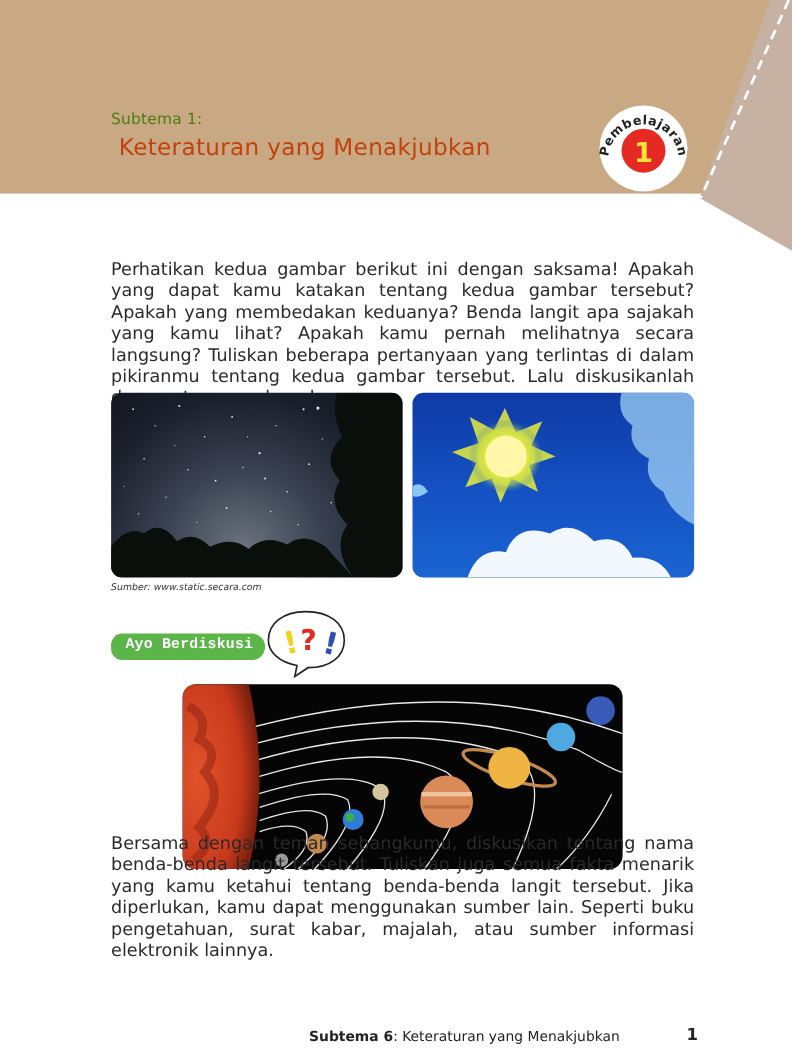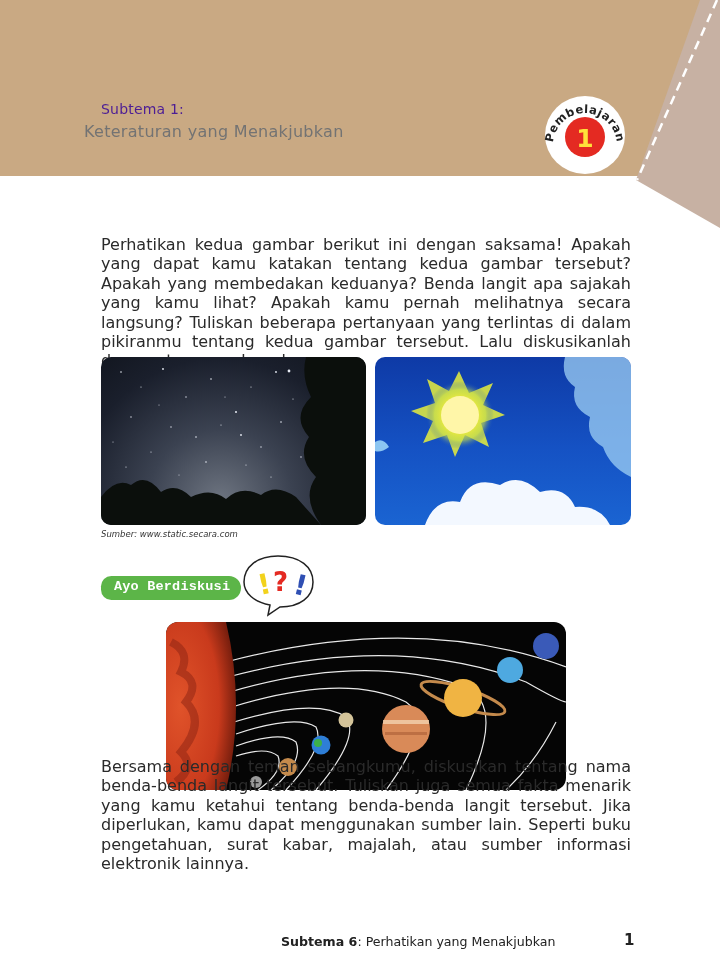--- a/index.html
+++ b/index.html
@@ -1,21 +1,21 @@
 <!DOCTYPE html>
 <html><head>
   <meta charset="utf-8">
   <style>
     html, body { margin:0; padding:0; }
     body { width:720px; height:960px; position:relative; background:#ffffff; overflow:hidden;
            font-family:"DejaVu Sans", sans-serif; color:#222; }
     .header-band { position:absolute; left:0; top:0; width:720px; height:176px; background:#c9a983; }
     .flap { position:absolute; left:0; top:0; width:720px; height:240px; }
-    .subtema-label { position:absolute; left:101px; top:101px; font-size:14px; color:#4c1d95; letter-spacing:0.2px; }
-    .subtema-title { position:absolute; left:84px; top:122px; font-size:16px; color:#737373; font-weight:normal; letter-spacing:0.3px; }
+    .subtema-label { position:absolute; left:101px; top:101px; font-size:14px; color:#4d7c0f; letter-spacing:0.2px; }
+    .subtema-title { position:absolute; left:108px; top:122px; font-size:21px; color:#c2410c; font-weight:normal; letter-spacing:0.3px; }
     .badge { position:absolute; left:542px; top:95px; width:86px; height:80px; }
     .body-text { position:absolute; left:101px; width:530px; font-size:16px; line-height:19.4px; color:#2a2a2a; text-align:justify; }
     .p1 { top:235px; }
     .p2 { top:757px; }
     .photo { position:absolute; border-radius:10px; overflow:hidden; }
     .photo-night { left:101px; top:357px; width:265px; height:168px; background:radial-gradient(ellipse at 45% 85%, #6d7480 0%, #3b4251 35%, #1a1f2c 70%, #0f131b 100%); }
     .photo-day { left:375px; top:357px; width:256px; height:168px; background:linear-gradient(180deg, #0e3aa6 0%, #1552c4 55%, #1a64d2 100%); }
     .source { position:absolute; left:101px; top:529px; font-size:8.5px; font-style:italic; color:#333; }
     .discuss-pill { position:absolute; left:101px; top:576px; width:140px; height:24px; background:#5cb548; border-radius:0 14px 14px 0; border-top-left-radius:12px; border-bottom-left-radius:12px; }
     .discuss-label { position:absolute; left:114px; top:579px; font-size:13.5px; color:#ffffff; font-weight:bold; letter-spacing:0.2px;font-family:Liberation Mono, monospace; }
@@ -150,14 +150,14 @@
     <rect x="219" y="110" width="42" height="3" fill="#b5683e" opacity="0.8"></rect>
     <ellipse cx="297" cy="76" rx="44" ry="10" fill="none" stroke="#c48a4c" stroke-width="3" transform="rotate(18 297 76)"></ellipse>
     <circle cx="297" cy="76" r="19" fill="#f0b443"></circle>
     <circle cx="344" cy="48" r="13" fill="#4ea9e0"></circle>
     <circle cx="380" cy="24" r="13" fill="#3a5ab8"></circle>
   </svg>
 </div>
 
 <div class="body-text p2">Bersama dengan teman sebangkumu, diskusikan tentang nama benda-benda langit tersebut. Tuliskan juga semua fakta menarik yang kamu ketahui tentang benda-benda langit tersebut. Jika diperlukan, kamu dapat menggunakan sumber lain. Seperti buku pengetahuan, surat kabar, majalah, atau sumber informasi elektronik lainnya.</div>
 
-<div class="footer-text"><b>Subtema 6</b><span>: Perhatikan yang Menakjubkan</span></div>
+<div class="footer-text"><b>Subtema 6</b><span>: Keteraturan yang Menakjubkan</span></div>
 <div class="page-num">1</div>
 
 </body></html>

